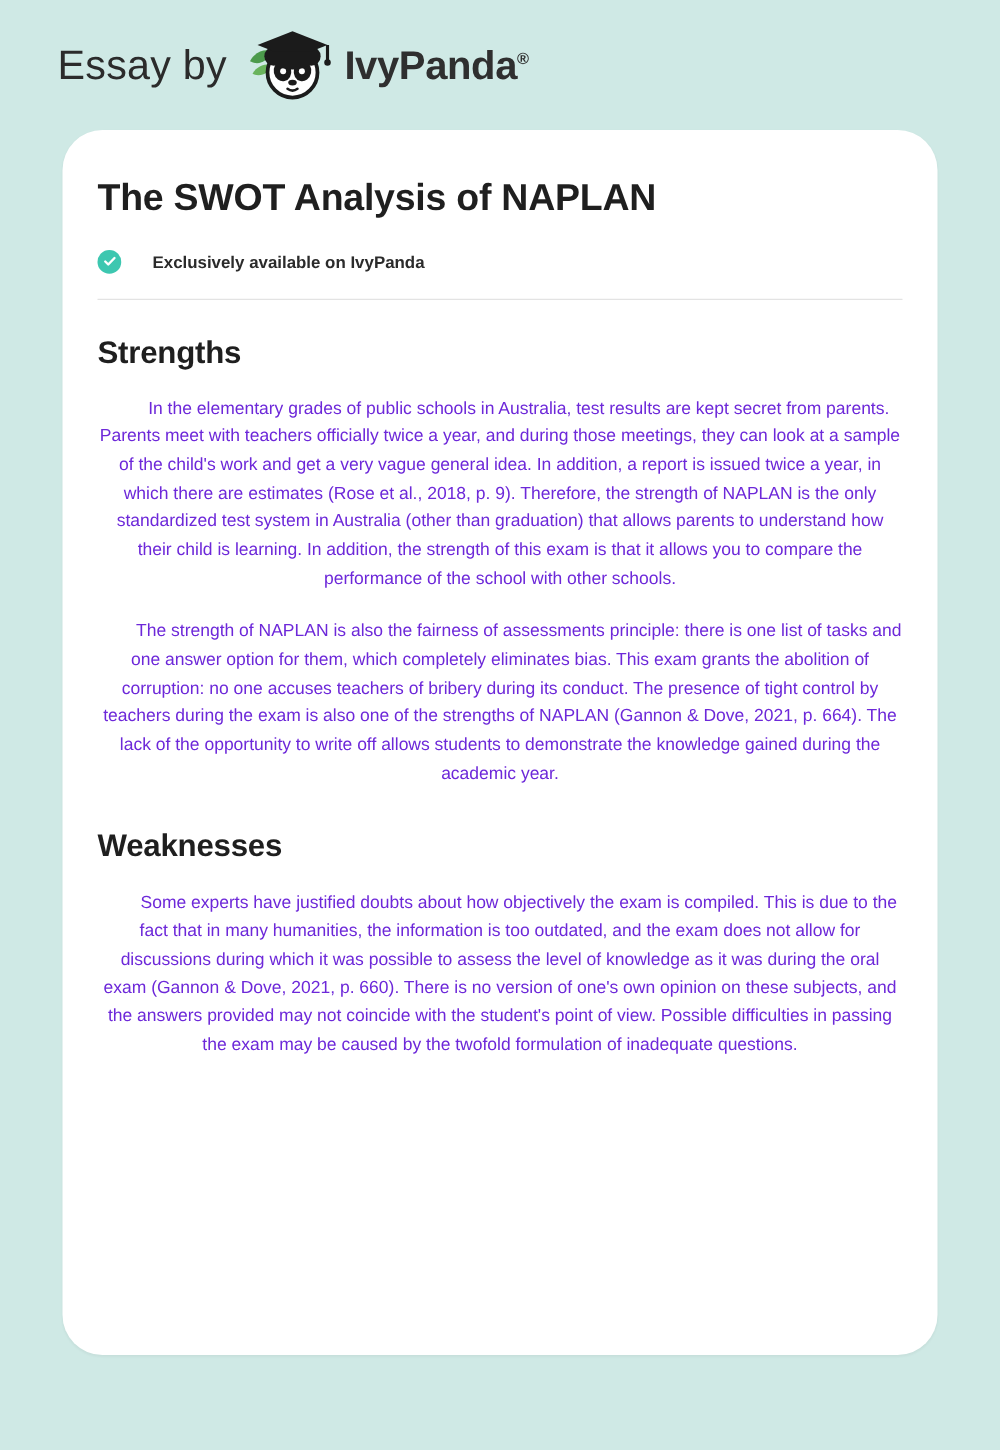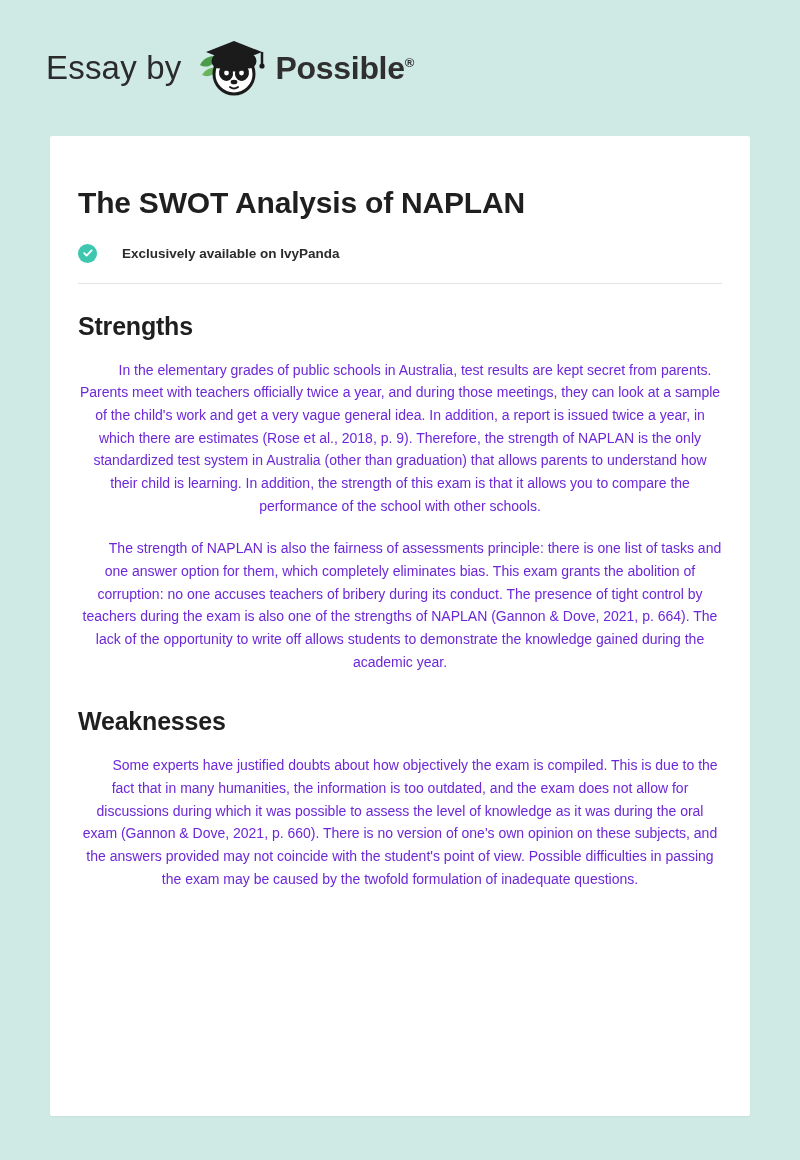--- a/index.html
+++ b/index.html
@@ -15,21 +15,21 @@
   }
   .page {
     width: 800px;
     min-height: 1160px;
     box-sizing: border-box;
     padding: 0;
     position: relative;
   }
   
   .brand-header {
-    height: 136px;
+    height: 104px;
     display: flex;
     padding-left: 46px;
     box-sizing: border-box;
   }
   .brand-row {
     display: flex;
     align-items: center;
     gap: 10px;
   }
   .brand-essay {
@@ -60,22 +60,22 @@
   }
   .brand-name .reg {
     font-size: 13px;
     vertical-align: super;
     font-weight: bold;
   }
   
   .card {
     margin: 0 50px;
     background: #ffffff;
-    border-radius: 2px;
-    padding: 48px 28px 40px 28px;
+    border-radius: 32px;
+    padding: 36px 28px 40px 28px;
     box-sizing: border-box;
     min-height: 980px;
     box-shadow: 0 1px 2px rgba(0,0,0,0.04);
   }
   .card-inner {
     padding: 0 0px;
   }
   h1.doc-title {
     font-size: 30px;
     line-height: 1.25;
@@ -158,21 +158,21 @@
 
             <ellipse cx="42" cy="45" rx="3.4" ry="2.3" fill="#1b1b1b"></ellipse>
             <path d="M38 50 Q42 53 46 50" stroke="#1b1b1b" stroke-width="2" fill="none" stroke-linecap="round"></path>
 
             <path d="M42 4 L70 15 L42 26 L14 15 Z" fill="#1b1b1b"></path>
             <path d="M56 20 L56 31 Q42 38 28 31 L28 20" fill="#1b1b1b"></path>
             <path d="M70 15 L70 28" stroke="#1b1b1b" stroke-width="2.5"></path>
             <circle cx="70" cy="29" r="2.6" fill="#1b1b1b"></circle>
           </svg>
         </span>
-        <span class="brand-name"><span>Possible</span><span class="reg">®</span></span>
+        <span class="brand-name"><span>IvyPanda</span><span class="reg">®</span></span>
       </div>
     </div>
   </div>
 
   <div class="card">
     <div class="card-inner">
       <h1 class="doc-title">The SWOT Analysis of NAPLAN</h1>
 
       <div class="exclusive">
         <span class="check-badge">

